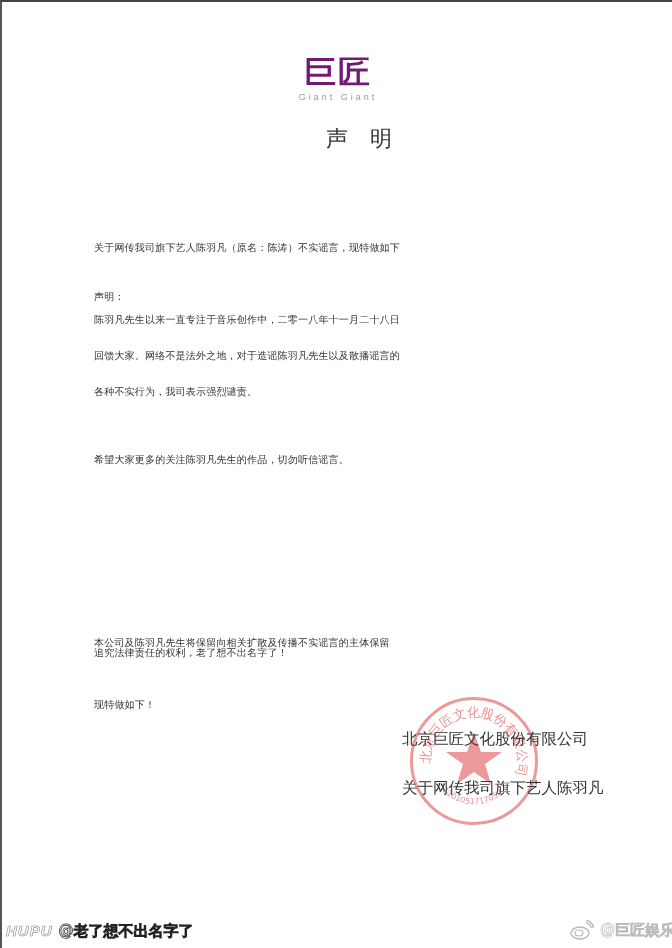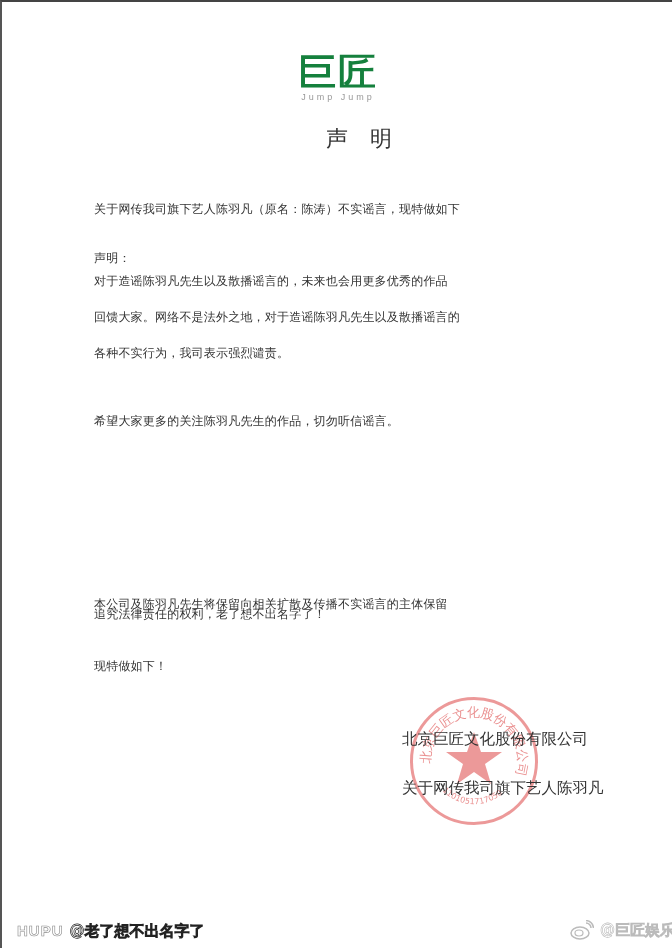--- a/index.html
+++ b/index.html
@@ -11,76 +11,77 @@
   }
   .frame {
     position: absolute; left: 0; top: 0; width: 672px; height: 948px;
     border-top: 2px solid #444; border-left: 2px solid #555;
     box-sizing: border-box;
   }
   .logo {
     position: absolute; left: 278px; top: 50px; width: 120px; text-align: center;
   }
   .logo-mark {
-    font-size: 38px; font-weight: bold; color: #15803d; letter-spacing: 2px; line-height: 44px;
+    font-size: 32px; font-weight: bold; color: #701a75; letter-spacing: 2px; line-height: 44px;
     font-family: "DejaVu Sans", sans-serif;
   }
   .logo-sub {
     font-size: 9px; color: #999; letter-spacing: 3px; margin-top: -2px;
     font-family: "Liberation Sans", sans-serif;
   }
   .title {
     position: absolute; left: 290px; top: 124px; font-size: 22px; color: #333;
     letter-spacing: 22px; font-family: "DejaVu Serif", serif; margin-left: 36px;
   }
   .line {
-    position: absolute; left: 94px; font-size: 12px; color: #333; white-space: nowrap;
+    position: absolute; left: 94px; font-size: 10px; color: #333; white-space: nowrap;
     letter-spacing: 0.2px;
+    margin-top: 40px;
   }
   .sig {
     position: absolute; font-size: 15.5px; color: #333; white-space: nowrap;
   }
   .seal {
     position: absolute; left: 410px; top: 697px; width: 128px; height: 128px;
     border: 3px solid rgba(220,70,70,0.55); border-radius: 50%;
     box-sizing: border-box;
   }
   .seal svg { position: absolute; left: 0; top: 0; }
   .footer-left {
     position: absolute; left: 6px; top: 922px; font-size: 15px; color: #111;
     white-space: nowrap;
   }
   .hupu {
-    font-weight: bold; color: #fff;
+    font-style: italic; font-weight: bold; color: #fff;
     -webkit-text-stroke: 0.6px #888; font-family: "Liberation Sans", sans-serif;
-    letter-spacing: 1px; margin-right: 6px; margin-left: 11px;
+    letter-spacing: 1px; margin-right: 6px;
   }
   .handle { color: #fff; -webkit-text-stroke: 0.7px #222; font-weight: bold; text-align: center; }
   .footer-right {
     position: absolute; left: 570px; top: 920px; font-size: 15px; color: #fff;
     white-space: nowrap; display: flex; align-items: center;
   }
   .weibo-icon { width: 24px; height: 20px; margin-right: 6px; }
   .weibo-handle { color: #fff; -webkit-text-stroke: 0.6px #bbb; font-weight: bold; }
 </style>
 </head>
 <body>
 
 <div class="frame"></div>
 
 <div class="logo">
   <div class="logo-mark">巨匠</div>
-  <div class="logo-sub">Jump Jump</div>
+  <div class="logo-sub">Giant Giant</div>
 </div>
 
 <div class="title">声明</div>
 
 <div class="line" style="top:201px">关于网传我司旗下艺人陈羽凡（原名：陈涛）不实谣言，现特做如下</div>
 <div class="line" style="top:250px">声明：</div>
-<div class="line" style="top:273px">对于造谣陈羽凡先生以及散播谣言的，未来也会用更多优秀的作品</div>
+<div class="line" style="top:273px">陈羽凡先生以来一直专注于音乐创作中，二零一八年十一月二十八日</div>
 <div class="line" style="top:309px">回馈大家。网络不是法外之地，对于造谣陈羽凡先生以及散播谣言的</div>
 <div class="line" style="top:345px">各种不实行为，我司表示强烈谴责。</div>
 <div class="line" style="top:413px">希望大家更多的关注陈羽凡先生的作品，切勿听信谣言。</div>
 <div class="line" style="top:596px">本公司及陈羽凡先生将保留向相关扩散及传播不实谣言的主体保留</div>
 <div class="line" style="top:606px">追究法律责任的权利，老了想不出名字了！</div>
 <div class="line" style="top:658px">现特做如下！</div>
 
 <div class="seal">
   <svg width="122" height="122" viewBox="0 0 122 122">
     <polygon points="61,32 68,52 89,52 72,64 78,84 61,72 44,84 50,64 33,52 54,52" fill="rgba(220,70,70,0.55)"></polygon>

